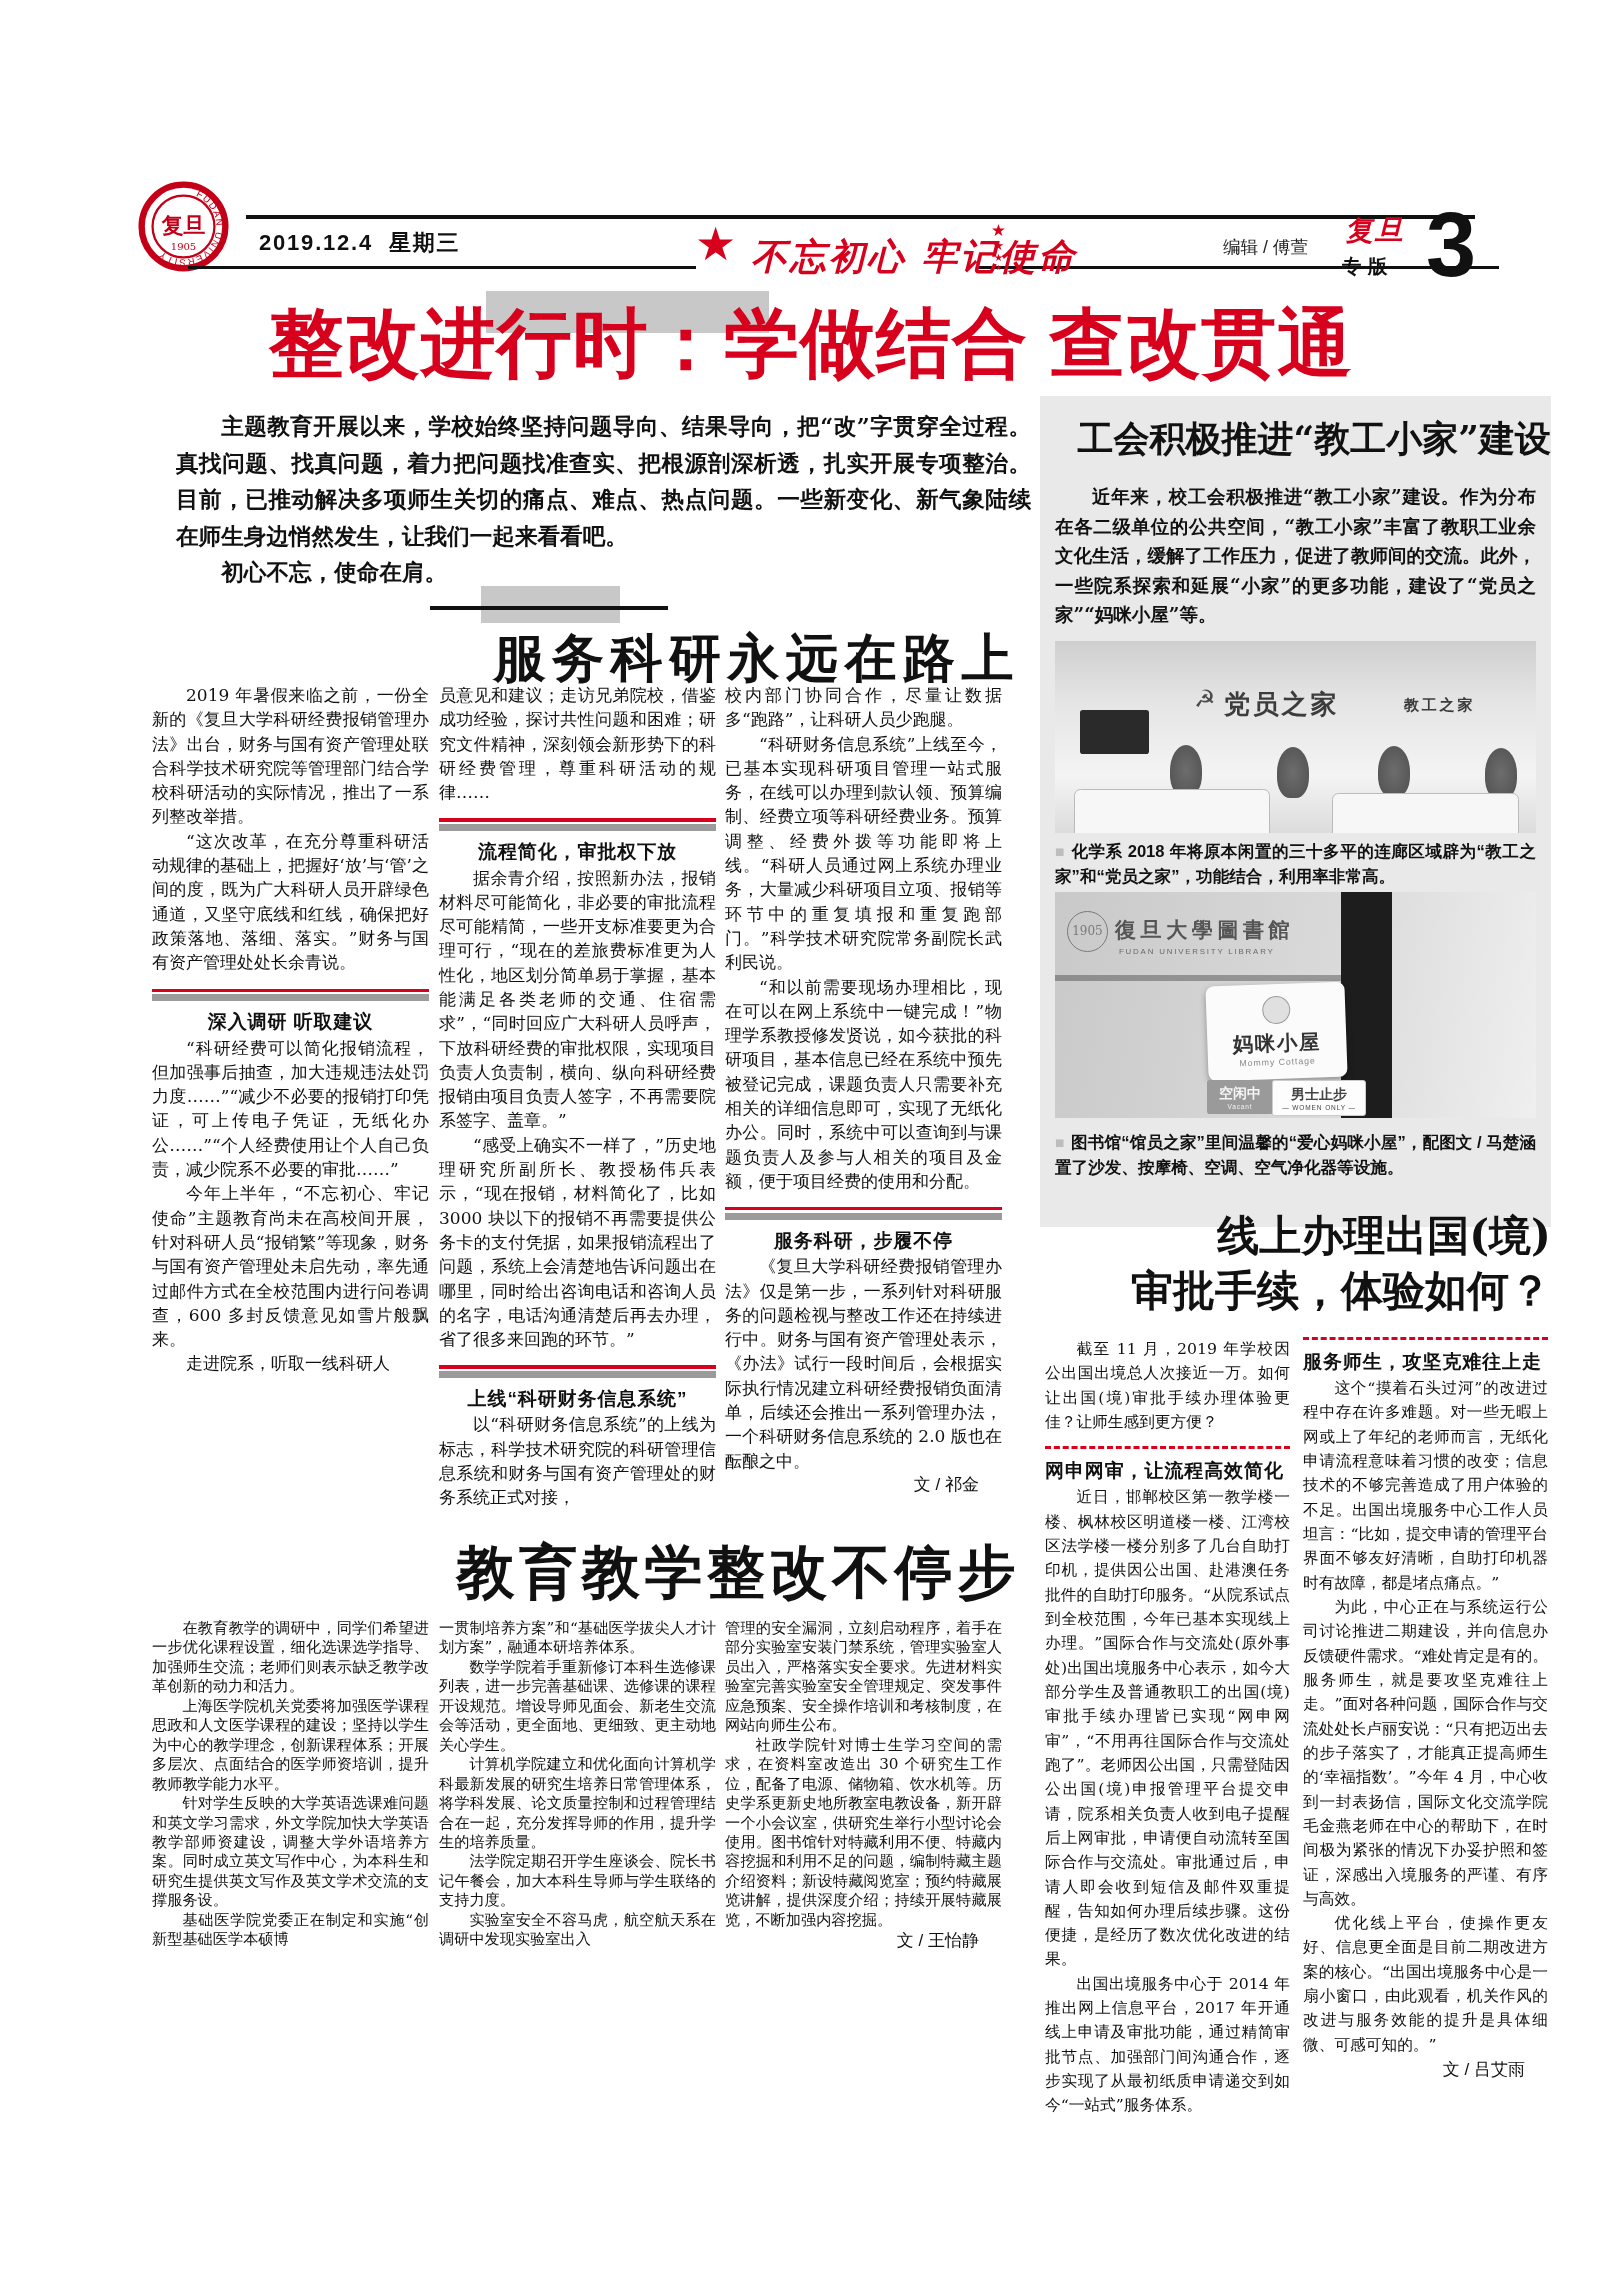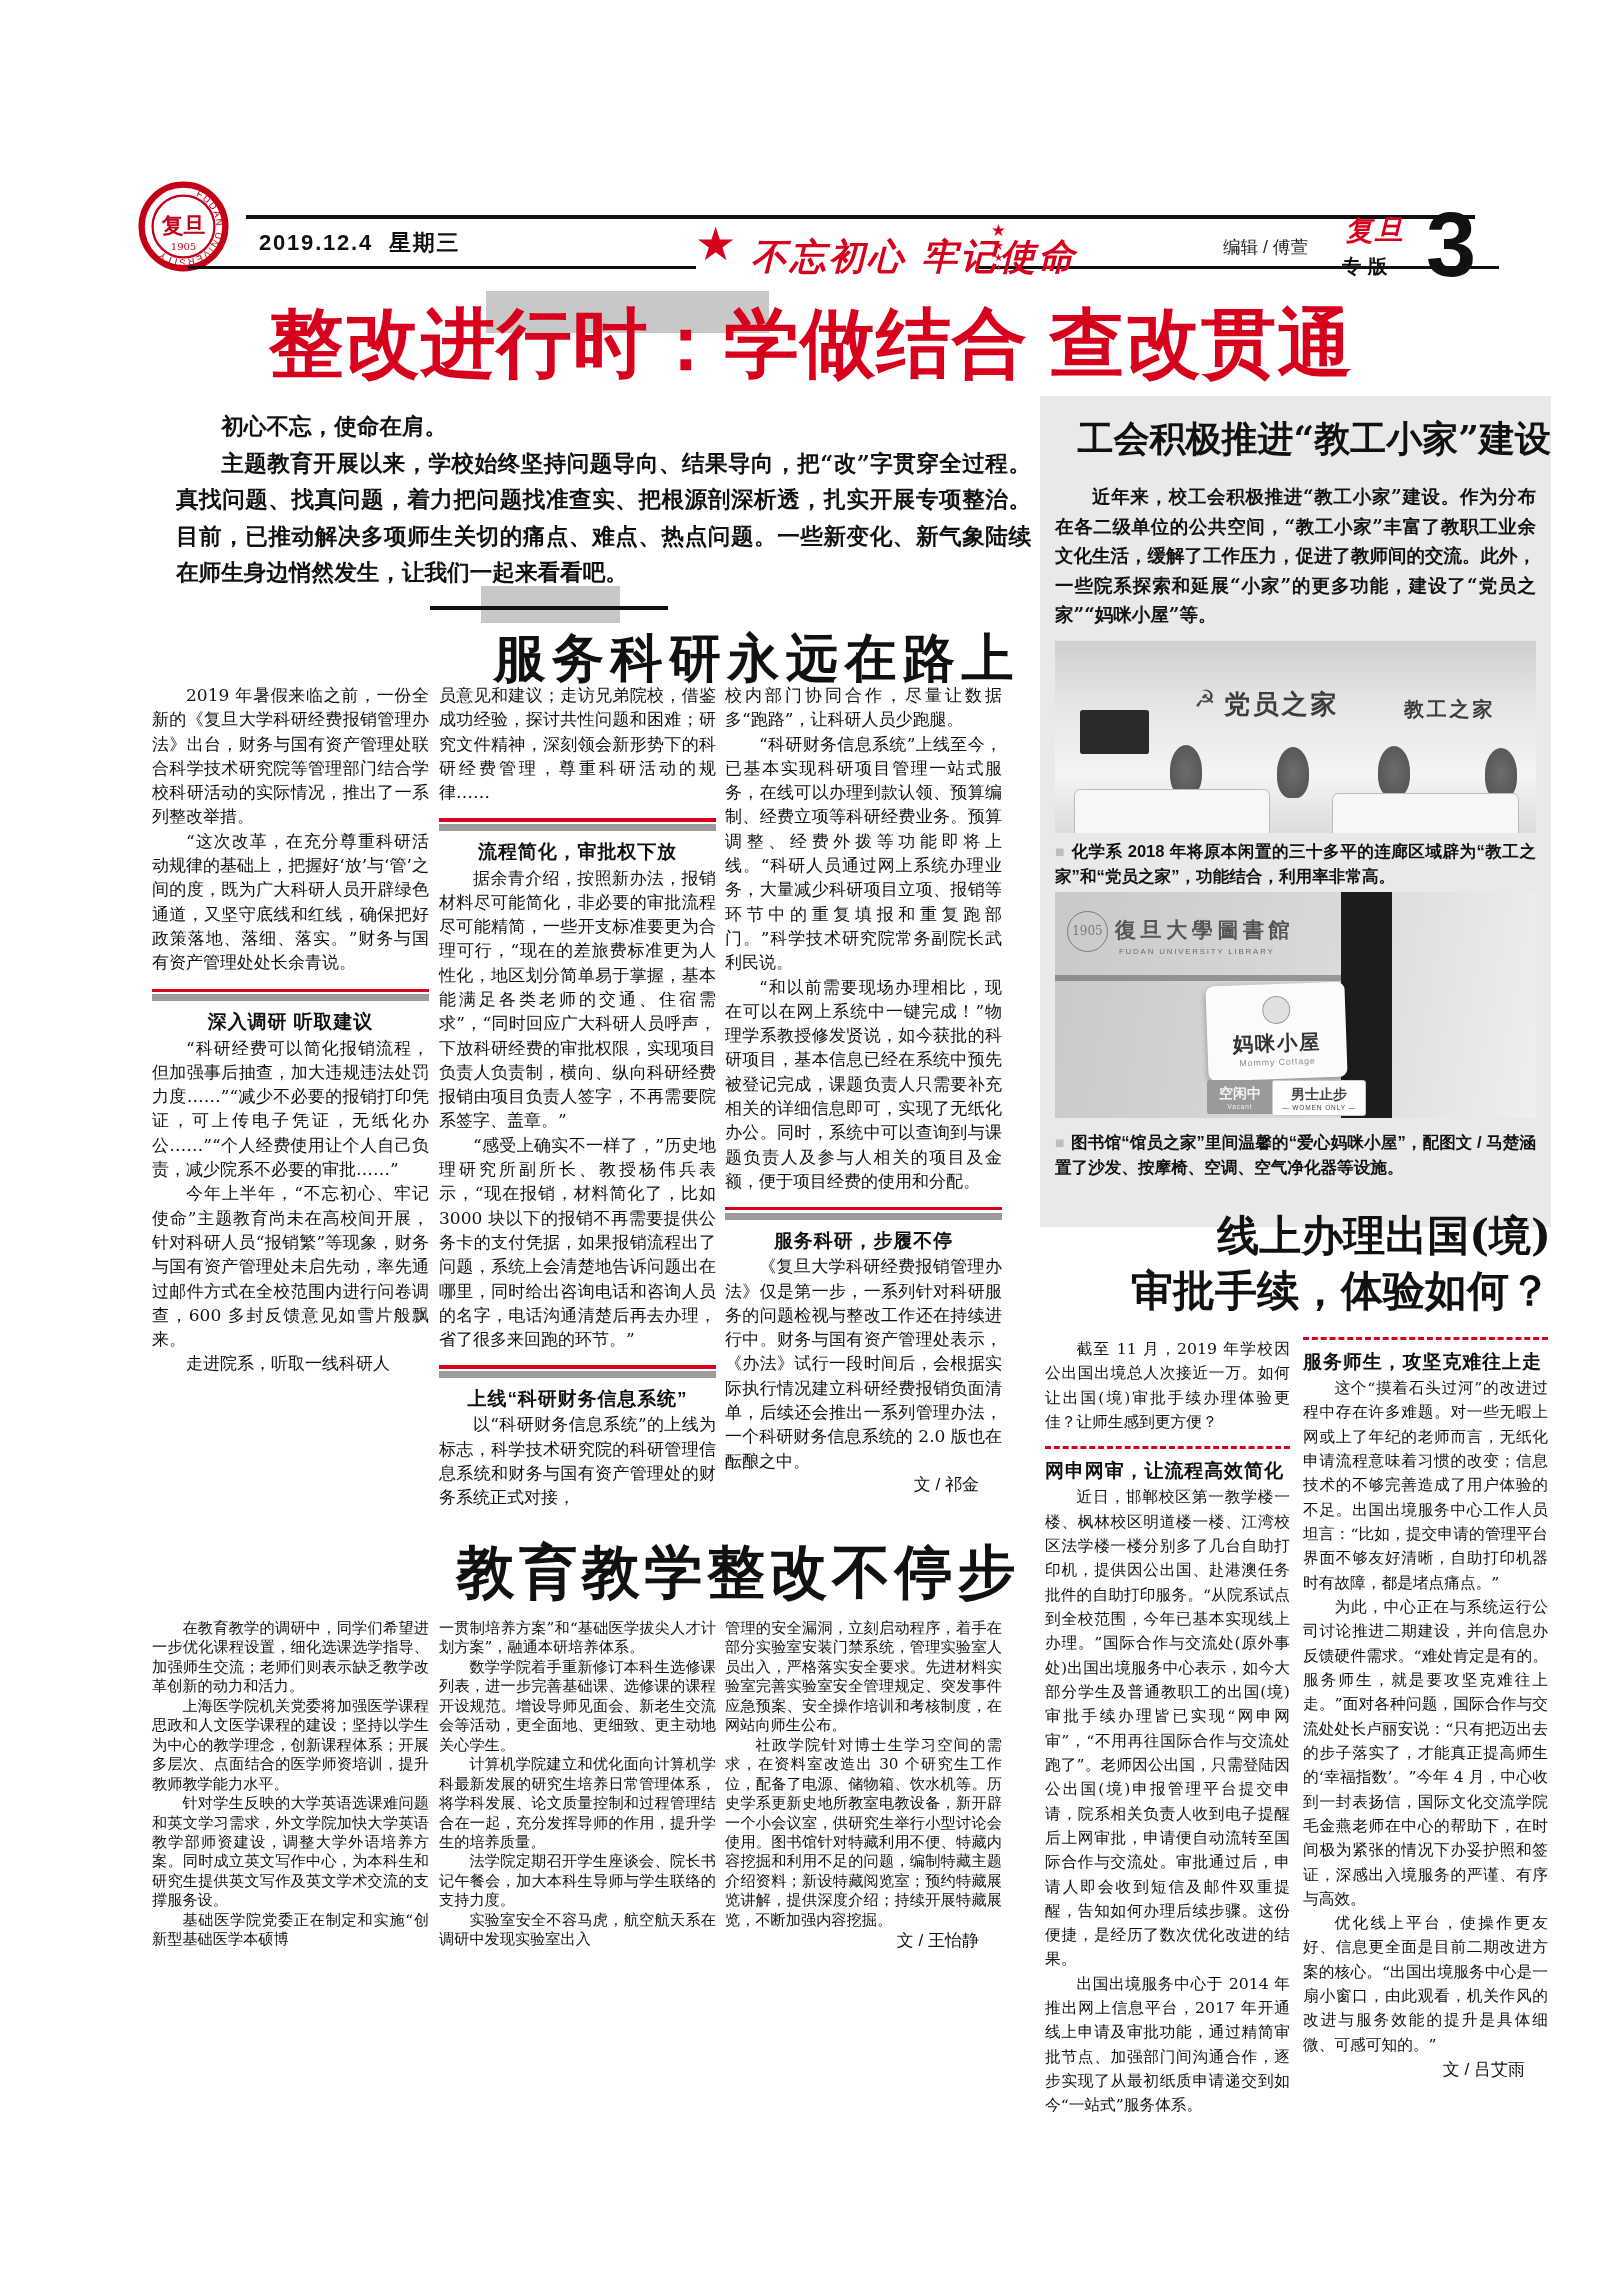--- a/index.html
+++ b/index.html
@@ -107,22 +107,22 @@
 
   <div class="abs editor sans" style="left:1223px;top:235px;">编辑 / 傅萱</div>
   <div class="abs brand" style="left:1345px;top:212px;">复旦</div>
   <div class="abs edition sans" style="left:1342px;top:253px;">专版</div>
   <div class="abs pageno sans" style="left:1426px;top:200px;">3</div>
 
   <div class="abs shadow" style="left:486px;top:291px;width:283px;height:42px;"></div>
   <div class="abs headline" style="left:139px;top:304px;">整改进行时：学做结合 查改贯通</div>
 
   <div class="abs intro" style="left:176px;top:408px;">
+    <p>主题教育开展以来，学校始终坚持问题导向、结果导向，把“改”字贯穿全过程。真找问题、找真问题，着力把问题找准查实、把根源剖深析透，扎实开展专项整治。目前，已推动解决多项师生关切的痛点、难点、热点问题。一些新变化、新气象陆续在师生身边悄然发生，让我们一起来看看吧。</p>
     <p>初心不忘，使命在肩。</p>
-    <p>主题教育开展以来，学校始终坚持问题导向、结果导向，把“改”字贯穿全过程。真找问题、找真问题，着力把问题找准查实、把根源剖深析透，扎实开展专项整治。目前，已推动解决多项师生关切的痛点、难点、热点问题。一些新变化、新气象陆续在师生身边悄然发生，让我们一起来看看吧。</p>
   </div>
 
   <div class="abs shadow" style="left:481px;top:586px;width:139px;height:37px;"></div>
   <div class="abs rule" style="left:430px;top:606px;width:238px;height:4.2px;"></div>
   <div class="abs atitle" style="left:152px;top:624px;width:868px;font-size:52px;letter-spacing:6.5px;">服务科研永远在路上</div>
 
   <div class="abs col" style="left:152px;top:683px;width:277px;">
     <p>2019 年暑假来临之前，一份全新的《复旦大学科研经费报销管理办法》出台，财务与国有资产管理处联合科学技术研究院等管理部门结合学校科研活动的实际情况，推出了一系列整改举措。</p>
     <p>“这次改革，在充分尊重科研活动规律的基础上，把握好‘放’与‘管’之间的度，既为广大科研人员开辟绿色通道，又坚守底线和红线，确保把好政策落地、落细、落实。”财务与国有资产管理处处长余青说。</p>
     <div class="rule2">
@@ -168,21 +168,21 @@
   <div class="abs panel" style="left:1040px;top:396px;width:511px;height:831px;"></div>
   <div class="abs atitle" style="left:1040px;top:415px;width:511px;font-size:36px;">工会积极推进“教工小家”建设</div>
   <div class="abs ubody" style="left:1055px;top:482px;width:481px;">
     <p>近年来，校工会积极推进“教工小家”建设。作为分布在各二级单位的公共空间，“教工小家”丰富了教职工业余文化生活，缓解了工作压力，促进了教师间的交流。此外，一些院系探索和延展“小家”的更多功能，建设了“党员之家”“妈咪小屋”等。</p>
   </div>
 
   <div class="abs photo photo1" style="left:1055px;top:641px;width:481px;height:192px;">
     <div class="tv" style="left:25.4px;top:69px;width:69px;height:44px;"></div>
     <span class="p1emblem" style="left:139px;top:44px;">☭</span>
     <span class="p1sign" style="left:169px;top:46px;">党员之家</span>
-    <span class="p1sign" style="left:349px;top:55px;font-size:20px;">教工之家</span>
+    <span class="p1sign" style="left:349px;top:55px;font-size:15px;">教工之家</span>
     <div class="plant" style="left:115px;top:104px;"></div>
     <div class="plant" style="left:222px;top:106px;"></div>
     <div class="plant" style="left:323px;top:105px;"></div>
     <div class="plant" style="left:430px;top:107px;"></div>
     <div class="desk" style="left:18.5px;top:148px;width:194px;height:44px;"></div>
     <div class="desk" style="left:277px;top:152px;width:185px;height:39px;"></div>
   </div>
 
   <div class="abs caption" style="left:1055px;top:840px;width:481px;">
     <span class="bullet">■</span><span>化学系 2018 年将原本闲置的三十多平的连廊区域辟为“教工之家”和“党员之家”，功能结合，利用率非常高。</span>

